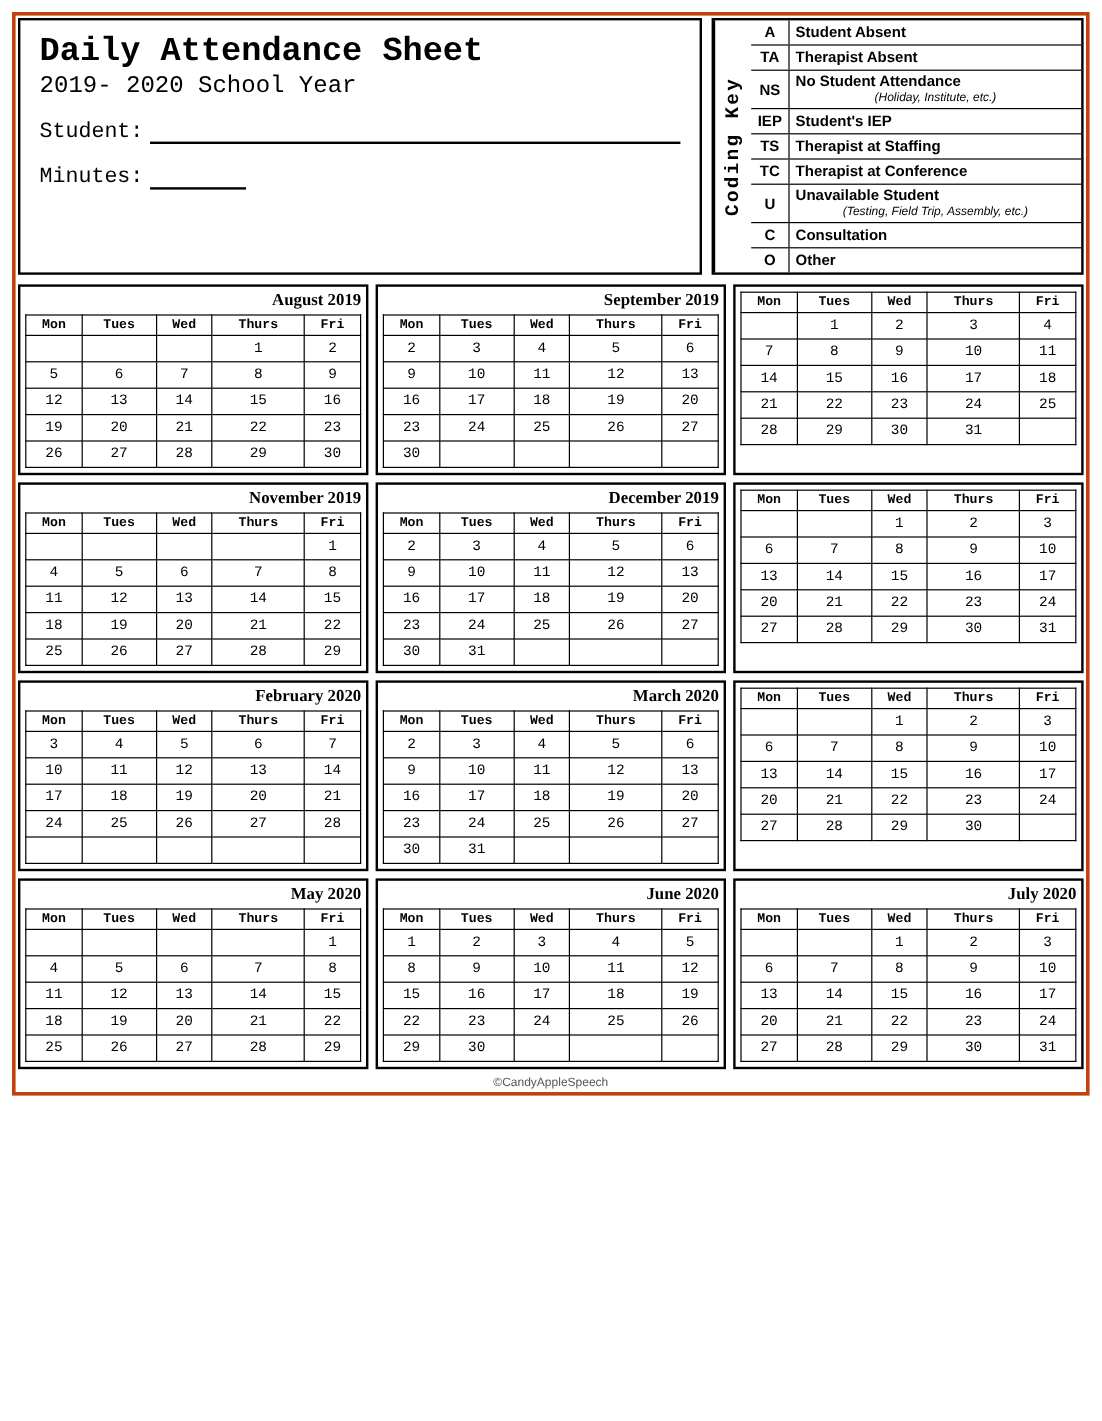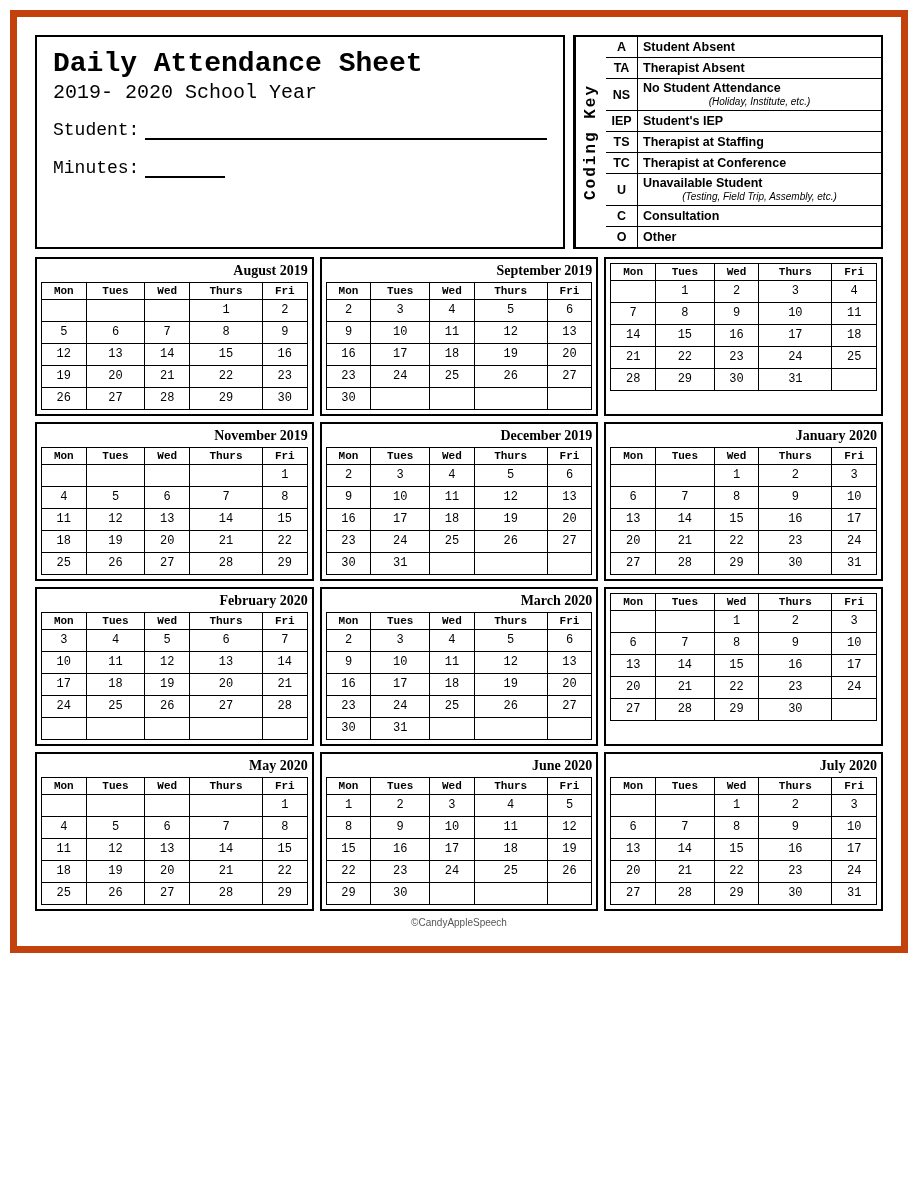--- a/index.html
+++ b/index.html
@@ -6,22 +6,22 @@
     body {
       background: #fff;
       font-family: 'Courier New', Courier, monospace;
       width: 918px;
       min-height: 1184px;
       padding: 10px;
     }
 
     .page-wrapper {
       width: 898px;
-      border: 7px solid #c2410c;
-      padding: 18px;
+      border: 3px solid #c2410c;
+      padding: 2px;
     }
 
     .top-section {
       display: flex;
       flex-direction: row;
       gap: 8px;
       margin-bottom: 8px;
     }
 
     .header-box {
@@ -535,21 +535,20 @@
               <td>30</td>
               <td>31</td>
               <td></td>
               <td></td>
               <td></td>
             </tr>
           </tbody>
         </table>
       </div>
       <div class="calendar-box">
-        <div class="calendar-title">January 2020</div>
         <table class="calendar-table">
           <thead>
             <tr>
               <th>Mon</th>
               <th>Tues</th>
               <th>Wed</th>
               <th>Thurs</th>
               <th>Fri</th>
             </tr>
           </thead>

